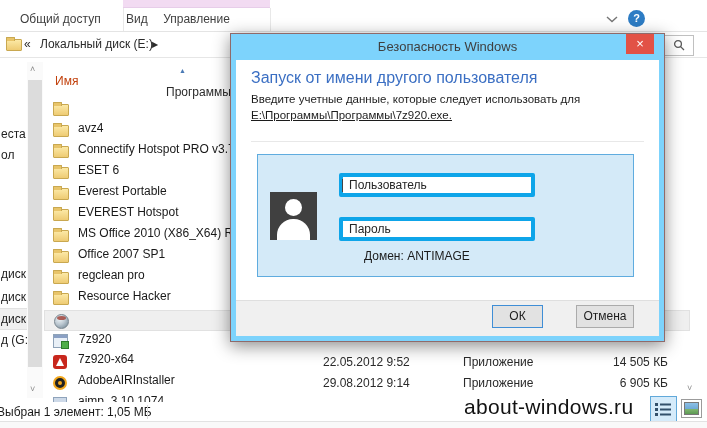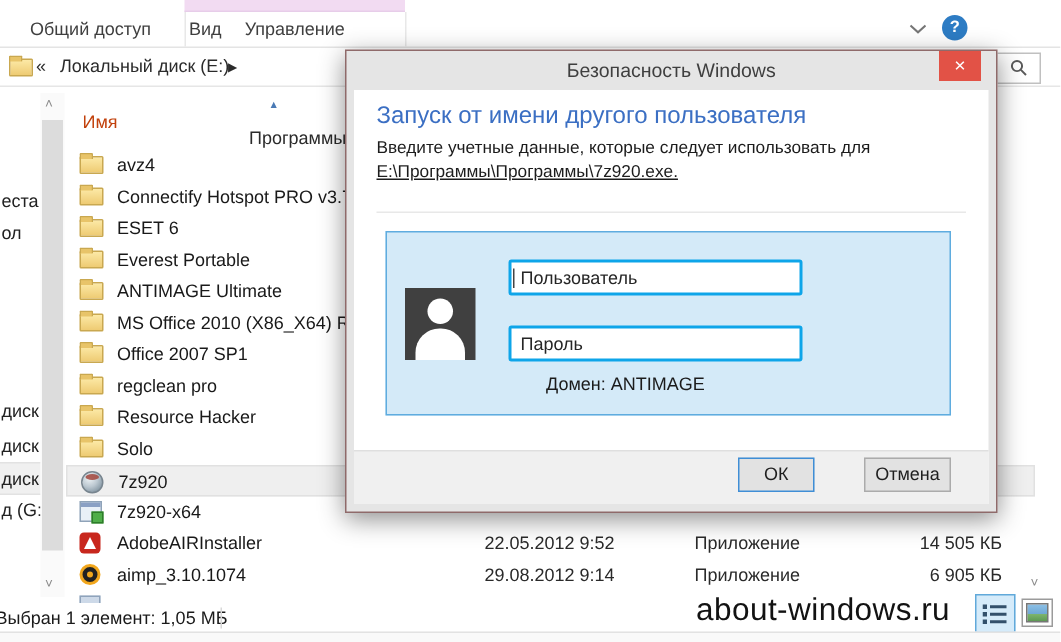--- a/index.html
+++ b/index.html
@@ -60,57 +60,57 @@
          border-top:1px solid #e2e2e2; border-bottom:1px solid #e2e2e2; }
   .nav-scroll { left:27px; top:62px; width:16px; height:336px; background:#fafafa; }
   .nav-scroll .thumb { position:absolute; left:1px; top:18px; width:14px; height:287px; background:#dcdcdc; }
   .scroll-ar { position:absolute; left:3px; color:#8a8a8a; font-size:9px; }
 
   
   .col-header { left:55px; top:74px; color:#c2410c; }
   .sort-glyph { left:179px; top:67px; font-size:7px; color:#4a7ab5; }
   .file-area { left:44px; top:60px; width:646px; height:342px; overflow:hidden; }
   .row { position:absolute; left:0; width:646px; height:21px; line-height:21px; }
-  .row .nm { position:absolute; left:34px; color:#191919; white-space:nowrap; }
+  .row .nm { position:absolute; left:34px; color:#191919; white-space:nowrap;margin-top:18px; }
   .row .ric { left:9px; top:4px; }
   .row .ric2 { left:9px; top:3px; }
   .row.sel { background:#efefef; border:1px solid #e1e1e1; }
   .row .dt { position:absolute; left:279px; color:#2a2a2a; }
   .row .tp { position:absolute; left:419px; color:#2a2a2a; }
   .row .sz { position:absolute; right:22px; width:100px; text-align:right; color:#2a2a2a; }
   .right-chevron { left:687px; top:383px; color:#8a8a8a; font-size:9px; }
 
   
   .status-text { left:-3px; top:403px; height:18px; line-height:18px; color:#1a1a1a; white-space:nowrap; }
   .status-div { left:147px; top:405px; width:1px; height:14px; background:#d8d8d8; }
   .watermark { left:464px; top:395px; font-size:21px; color:#121212; letter-spacing:.3px; }
   .bottom-strip { left:0; top:421px; width:707px; height:7px; background:#f9f9f9; border-top:1px solid #e2e2e2; }
   .view-details { left:650px; top:396px; width:27px; height:26px; background:#d5ebfa; border:1px solid #61a9da; }
   .view-thumbs { left:681px; top:399px; width:21px; height:19px; background:#fff; border:1px solid #9b9b9b; padding:2px; }
   .view-thumbs .pic { width:100%; height:100%; background:linear-gradient(180deg,#8cc0e6 0%,#6fa9d6 55%,#7fb66f 56%,#5d9a54 100%); border:1px solid #777; }
 
   
-  .dialog { left:230px; top:33px; width:435px; height:309px; background:#e5e5e5;
+  .dialog { left:230px; top:33px; width:435px; height:309px; background:#7dd3fc;
             border:1px solid #8f6a6a; box-shadow:0 4px 16px rgba(0,0,0,.45); z-index:50; }
   .dlg-title { position:absolute; left:0; top:0; width:100%; height:26px; line-height:26px;
             text-align:center; color:#3f3f3f; font-size:13px; }
   .dlg-close { position:absolute; top:0; right:10px; width:28px; height:20px; background:#e25246;
             color:#fff; text-align:center; line-height:19px; font-size:13px; cursor:default; }
   .dlg-body { position:absolute; left:5px; right:5px; top:26px; bottom:5px; background:#fff; }
   .dlg-heading { position:absolute; left:15px; top:9px; font-size:16px; color:#3b6fc3; white-space:nowrap; }
   .dlg-line { position:absolute; left:15px; color:#1c1c1c; font-size:11.5px; white-space:nowrap; }
   .dlg-sep { position:absolute; left:15px; right:15px; top:81px; border-top:1px solid #e8e8e8; }
   .cred-panel { position:absolute; left:21px; top:94px; width:377px; height:123px;
             background:#d4eaf8; border:1px solid #5facdf; }
   .avatar { position:absolute; left:34px; top:132px; width:47px; height:48px; background:#404040; overflow:hidden; }
   .avatar::before { content:""; position:absolute; left:15px; top:7px; width:17px; height:17px;
             border-radius:50%; background:#fff; }
   .avatar::after { content:""; position:absolute; left:7px; top:27px; width:33px; height:22px;
             border-radius:16px 16px 0 0; background:#fff; }
-  .cred-input { position:absolute; left:103px; width:196px; height:24px; border:2px solid #0ea5e9;
+  .cred-input { position:absolute; left:103px; width:196px; height:24px; border:4px solid #0ea5e9;
             border-radius:2px; background:#fff; font-size:12px; padding-left:6px;
             font-family:"Liberation Sans","DejaVu Sans",sans-serif; color:#1a1a1a; outline:none; }
   .cred-input::placeholder { color:#262626; opacity:1; }
   .inp-user { top:113px; } .inp-pass { top:157px; }
   .text-caret { position:absolute; left:106px; top:119px; width:1px; height:13px; background:#444; }
   .domain-line { position:absolute; left:104px; top:189px; font-size:12px; color:#1b1b1b;margin-left:24px; }
   .dlg-footer { position:absolute; left:0; right:0; bottom:0; height:36px; background:#f0f0f0; border-top:1px solid #dfdfdf; }
   .btn { position:absolute; top:4px; height:23px; background:#e2e2e2; text-align:center;
          line-height:21px; font-size:12px; color:#1e1e1e; cursor:default; }
   .btn-ok { left:256px; width:51px; border:1px solid #3f8ed6; }
@@ -178,21 +178,21 @@
   <div class="row" style="top:82px;">
     <span class="icf ric"></span>
     <span class="nm">ESET 6</span>
   </div>
   <div class="row" style="top:103px;">
     <span class="icf ric"></span>
     <span class="nm">Everest Portable</span>
   </div>
   <div class="row" style="top:124px;">
     <span class="icf ric"></span>
-    <span class="nm">ANTIMAGE Ultimate</span>
+    <span class="nm">EVEREST Hotspot</span>
   </div>
   <div class="row" style="top:145px;">
     <span class="icf ric"></span>
     <span class="nm">MS Office 2010 (X86_X64) RU</span>
   </div>
   <div class="row" style="top:166px;">
     <span class="icf ric"></span>
     <span class="nm">Office 2007 SP1</span>
   </div>
   <div class="row" style="top:187px;">

